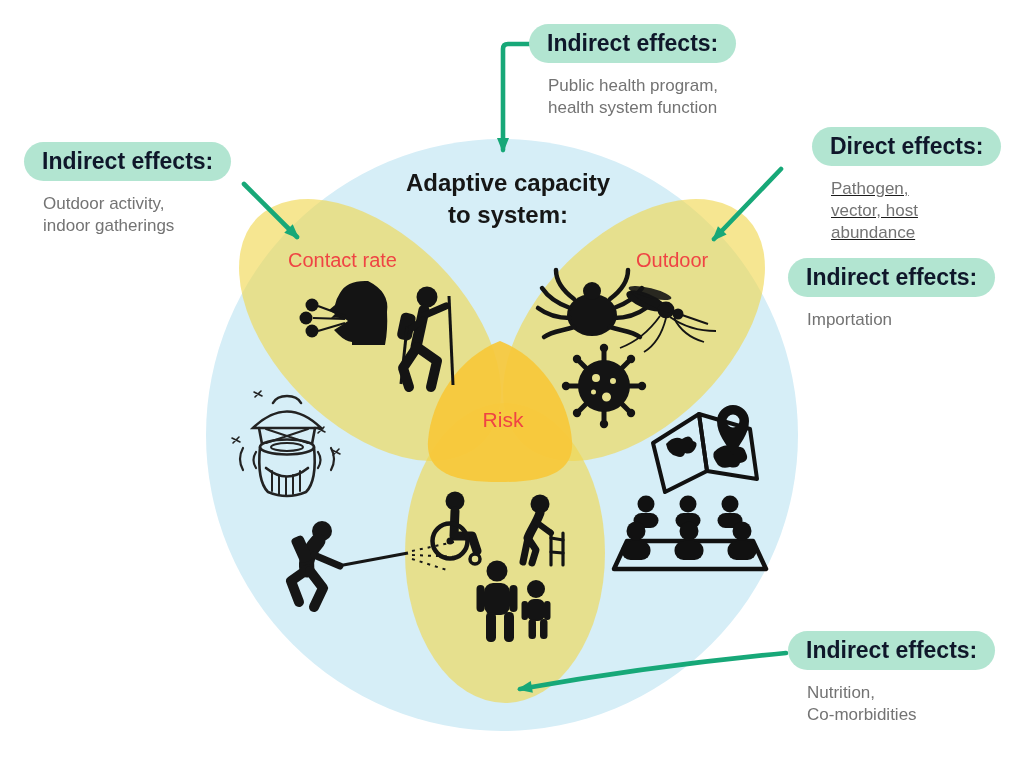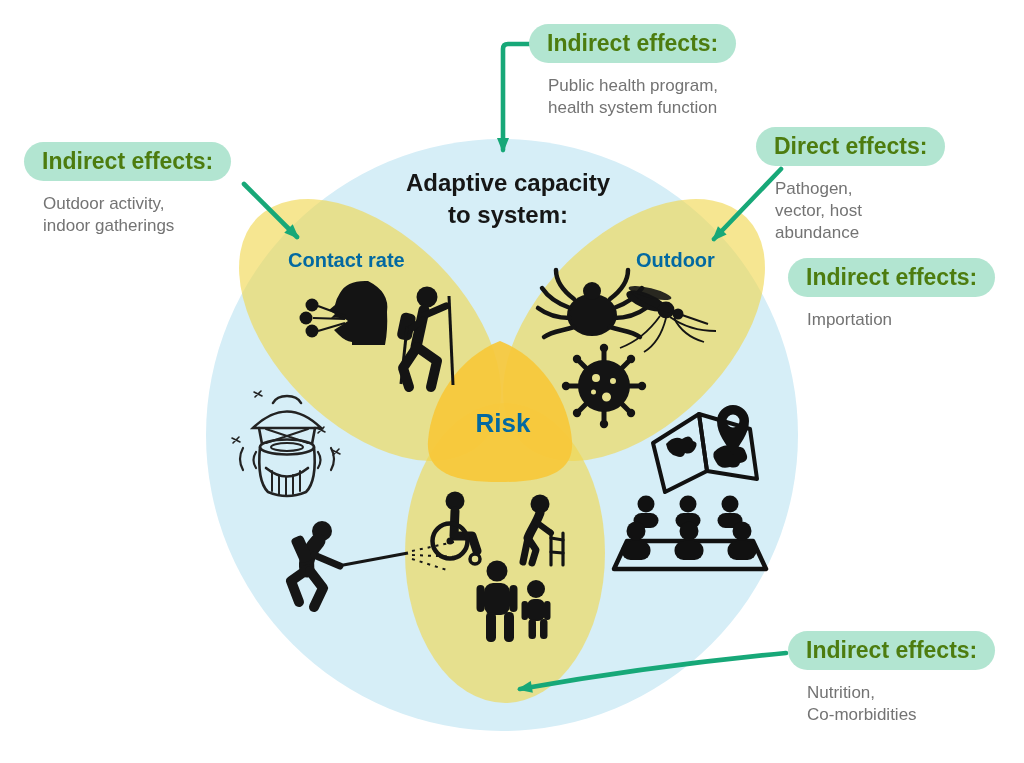--- a/index.html
+++ b/index.html
@@ -5,38 +5,38 @@
   html,body{margin:0;padding:0;background:#ffffff;}
   #canvas{
     position:relative;width:1024px;height:763px;overflow:hidden;
     font-family:"Liberation Sans",sans-serif;color:#1b1b1b;background:#ffffff;
   }
   #venn-svg{position:absolute;left:0;top:0;z-index:1;}
   .txt{position:absolute;z-index:2;}
   .callout{position:absolute;z-index:3;}
   .pill{
     display:inline-block;background:#b2e5d1;border-radius:20px;
-    padding:6px 18px;font-size:23px;font-weight:bold;color:#4d7c0f;white-space:nowrap;
+    padding:6px 18px;font-size:23px;font-weight:bold;color:#0f172a;white-space:nowrap;
   }
   .callout-body{
     margin:12px 0 0 19px;font-size:17px;line-height:1.3;color:#737373;white-space:pre-line;
   }
   .c-top{left:529px;top:24px;}
   .c-left{left:24px;top:142px;}
-  .c-right-direct{left:756px;top:127px;}
+  .c-right-direct{left:812px;top:127px;text-decoration:underline;}
   .c-right-indirect{left:788px;top:258px;}
   .c-bottom{left:788px;top:631px;}
   .diagram-title{
     left:352px;top:167px;width:312px;text-align:center;
     font-size:24px;font-weight:bold;line-height:1.32;color:#161616;
   }
-  .lobe-label{font-size:20px;font-weight:bold;color:#0369a1;}
+  .lobe-label{font-size:20px;font-weight:normal;color:#ef4444;}
   .l-contact{left:288px;top:249px;}
   .l-hazard{left:636px;top:249px;}
-  .l-risk{left:455px;top:408px;width:96px;text-align:center;font-size:26px;}
+  .l-risk{left:455px;top:408px;width:96px;text-align:center;font-size:21px;}
   .l-sensitivity{left:425px;top:645px;width:160px;text-align:center;}
 </style>
 </head>
 <body>
 
 <div id="canvas">
 
   <svg id="venn-svg" width="1024" height="763" viewBox="0 0 1024 763">
     <defs>
       <marker id="ah" markerUnits="userSpaceOnUse" markerWidth="22" markerHeight="18" refX="13" refY="7" orient="auto">

